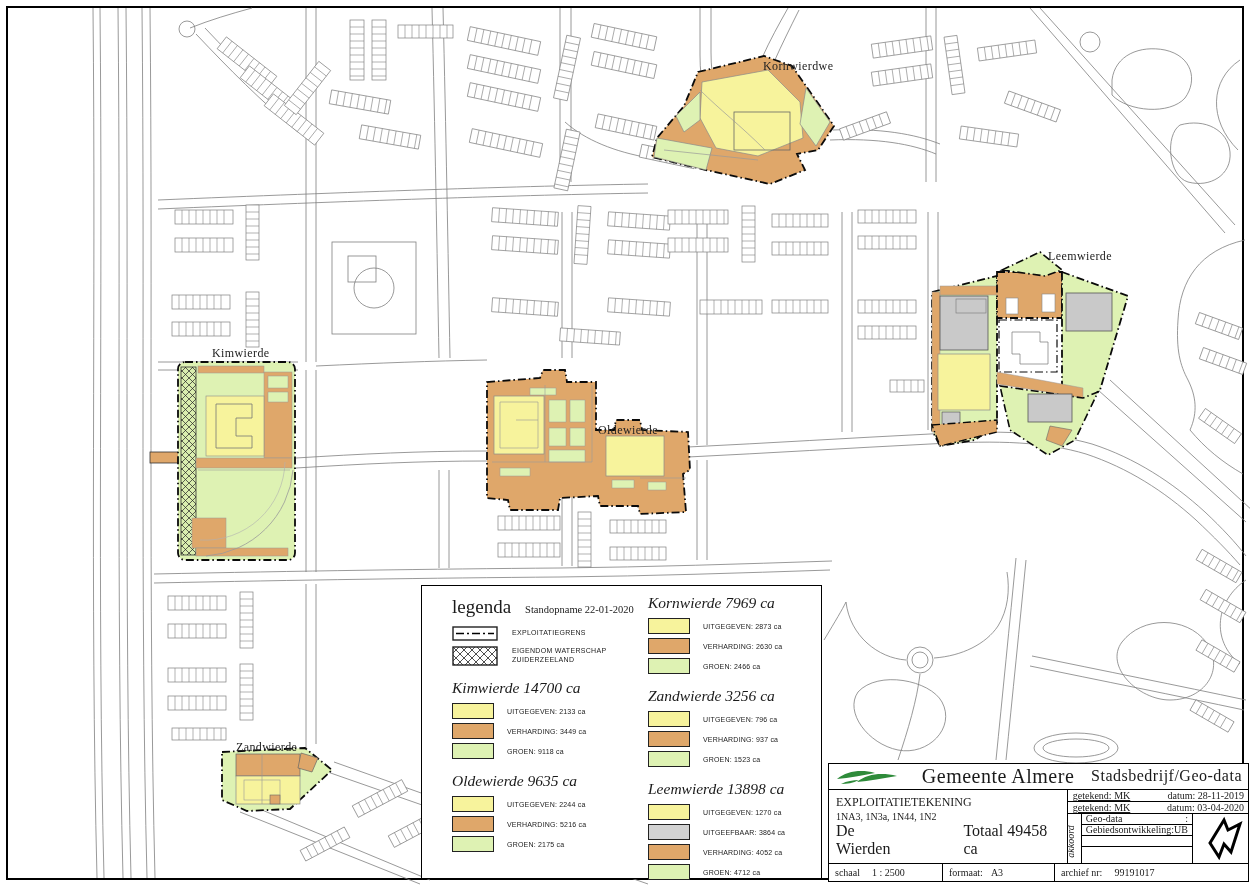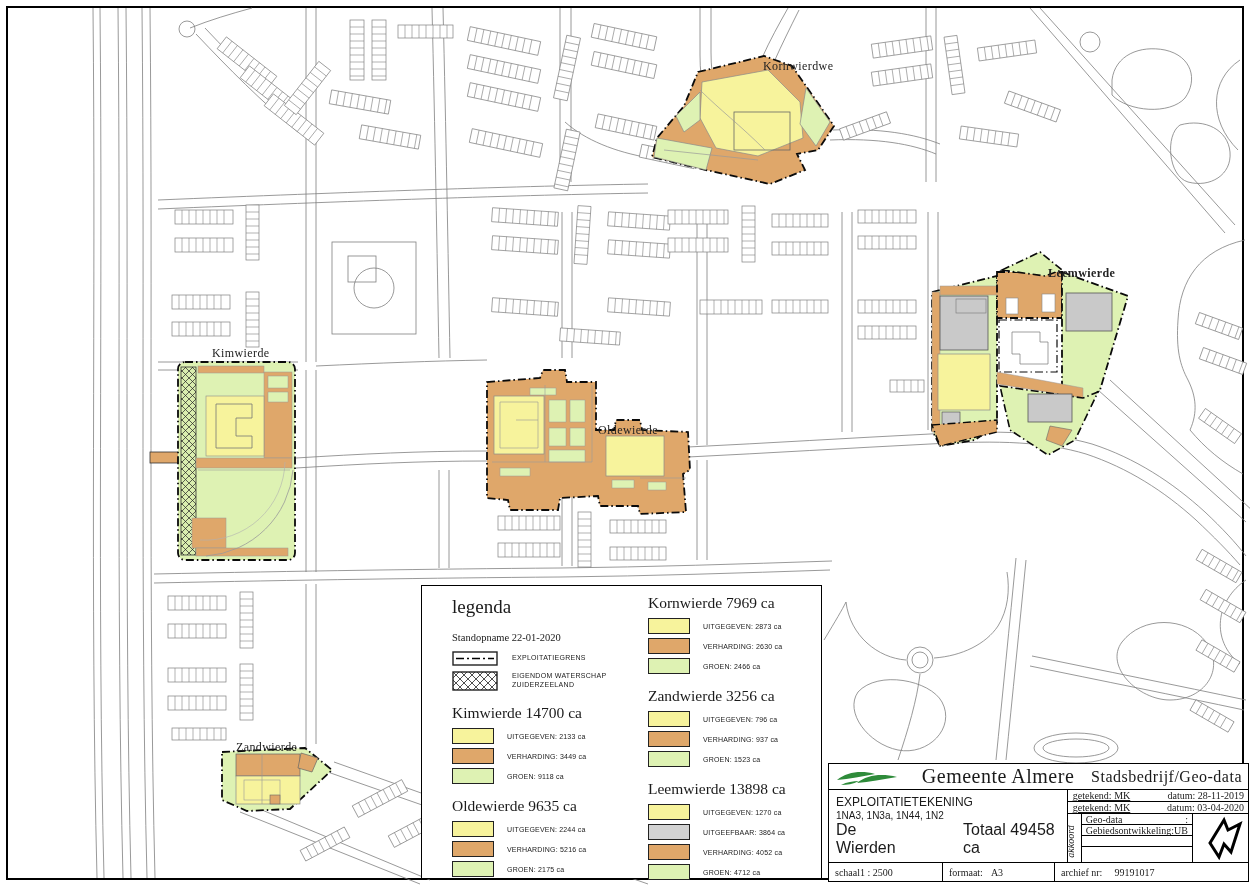--- a/index.html
+++ b/index.html
@@ -7,58 +7,58 @@
         font-family:"Liberation Serif", serif;color:#1a1a1a;}
   .page svg.basemap{position:absolute;left:0;top:0;}
   
   .maplabel{position:absolute;font-size:12px;letter-spacing:.4px;color:#222;white-space:nowrap;}
   
   .legend{position:absolute;left:421px;top:585px;width:401px;height:294px;background:#fff;
           border:1px solid #000;box-sizing:border-box;z-index:5;}
   .leg-col{position:absolute;top:0;}
   .leg-col.l{left:30px;width:190px;}
   .leg-col.r{left:226px;width:170px;}
-  .leg-title-row{margin-top:10px;display:flex;align-items:baseline;gap:14px;flex-direction:column;}
+  .leg-title-row{margin-top:10px;display:flex;align-items:baseline;gap:14px;}
   .leg-title{font-size:19px;}
   .leg-sub{font-size:10.5px;}
   .leg-symbols{margin-top:8px;}
   .leg-symrow{display:flex;align-items:center;gap:14px;margin-bottom:5px;}
   .leg-symlabel{font-family:"Liberation Sans",sans-serif;font-size:7px;letter-spacing:.3px;line-height:1.25;width:110px;}
   .leg-section{margin-top:13px;}
-  .leg-head{font-size:15.5px;margin-bottom:6px;white-space:nowrap;}
+  .leg-head{font-size:15.5px;margin-bottom:6px;white-space:nowrap;font-style:italic;}
   .leg-row{display:flex;align-items:center;margin-bottom:4px;}
   .leg-swatch{width:42px;height:16px;border:1.4px solid #222;box-sizing:border-box;flex:0 0 auto;}
   .leg-rowtext{font-family:"Liberation Sans",sans-serif;font-size:7px;letter-spacing:.2px;margin-left:13px;white-space:nowrap;}
   
   .tblock{position:absolute;left:828px;top:763px;width:421px;height:119px;background:#fff;
           border:1.4px solid #000;box-sizing:border-box;z-index:5;display:flex;flex-direction:column;}
   .tb-header{height:27px;border-bottom:1.4px solid #000;display:flex;align-items:center;box-sizing:border-box;}
   .tb-org{font-size:20px;letter-spacing:.5px;flex:1;text-align:center;}
   .tb-dept{font-size:16px;letter-spacing:.5px;margin-right:6px;}
   .tb-mid{flex:1;display:flex;box-sizing:border-box;}
   .tb-left{width:257px;border-right:1px solid #000;box-sizing:border-box;padding:5px 6px 2px 7px;
-           font-family:Liberation Sans, sans-serif;display:flex;flex-direction:column;}
+           font-family:Liberation Serif, serif;display:flex;flex-direction:column;}
   .tb-doctype{font-size:12px;}
   .tb-codes{font-size:10px;margin-top:1px;}
   .tb-arearow{display:flex;margin-top:auto;margin-bottom:3px;font-size:16px;}
   .tb-total{margin-left:54px;}
   .tb-right{flex:1;display:flex;flex-direction:column;font-size:10px;}
   .tb-sigrow{display:flex;border-bottom:1px solid #000;height:12px;align-items:center;box-sizing:border-box;}
   .tb-sigrow .a{width:86px;padding-left:5px;text-decoration:underline;}
   .tb-sigrow .b{flex:1;text-align:right;padding-right:4px;}
   .tb-approval{flex:1;display:flex;text-align:center;}
   .tb-akkoord{width:14px;border-right:1px solid #000;box-sizing:border-box;position:relative;}
   .tb-akkoord span{position:absolute;left:-14px;top:22px;transform:rotate(-90deg);font-style:italic;font-size:10px;}
   .tb-apprrows{flex:1;display:flex;flex-direction:column;}
   .tb-apprrow{border-bottom:1px solid #000;height:11px;display:flex;align-items:center;
               padding:0 4px;justify-content:space-between;box-sizing:border-box;}
   .tb-apprrow:last-child{border-bottom:none;}
   .tb-north{width:56px;border-left:1px solid #000;box-sizing:border-box;display:flex;align-items:center;justify-content:center;}
   .tb-bottom{height:19px;border-top:1px solid #000;display:flex;font-size:10px;box-sizing:border-box;}
-  .tb-bottom .c1{width:113px;display:flex;align-items:center;padding-left:6px;box-sizing:border-box;}
+  .tb-bottom .c1{width:113px;display:flex;align-items:center;padding-left:6px;gap:12px;box-sizing:border-box;}
   .tb-bottom .c2{width:112px;border-left:1px solid #000;display:flex;align-items:center;padding-left:6px;gap:8px;box-sizing:border-box;}
   .tb-bottom .c3{flex:1;border-left:1px solid #000;display:flex;align-items:center;padding-left:6px;gap:12px;box-sizing:border-box;}
 </style>
 </head>
 <body>
 
 <div class="page">
 
 <svg class="basemap" width="1250" height="886" viewBox="0 0 1250 886">
   <defs>
@@ -1027,21 +1027,21 @@
       <rect x="1028" y="394" width="44" height="28" fill="#c9c9c9" stroke="#555" stroke-width="0.8"></rect>
       <path d="M 1050,426 L 1072,430 L 1062,446 L 1046,440 Z" fill="#dfa76a" stroke="#666" stroke-width="0.6"></path>
     </g>
   </g>
 </svg>
 
 <span class="maplabel" style="left:763px;top:59px;">Kornwierdwe</span>
 <span class="maplabel" style="left:212px;top:346px;">Kimwierde</span>
 <span class="maplabel" style="left:598px;top:423px;">Oldewierde</span>
 <span class="maplabel" style="left:236px;top:740px;">Zandwierde</span>
-<span class="maplabel" style="left:1048px;top:266px;font-weight:bold;">Leemwierde</span>
+<span class="maplabel" style="left:1048px;top:249px;">Leemwierde</span>
 
 <div class="legend">
   <div class="leg-col l">
     <div class="leg-title-row">
       <span class="leg-title">legenda</span>
       <span class="leg-sub">Standopname 22-01-2020</span>
     </div>
     <div class="leg-symbols">
       <div class="leg-symrow">
         <svg width="46" height="15">

